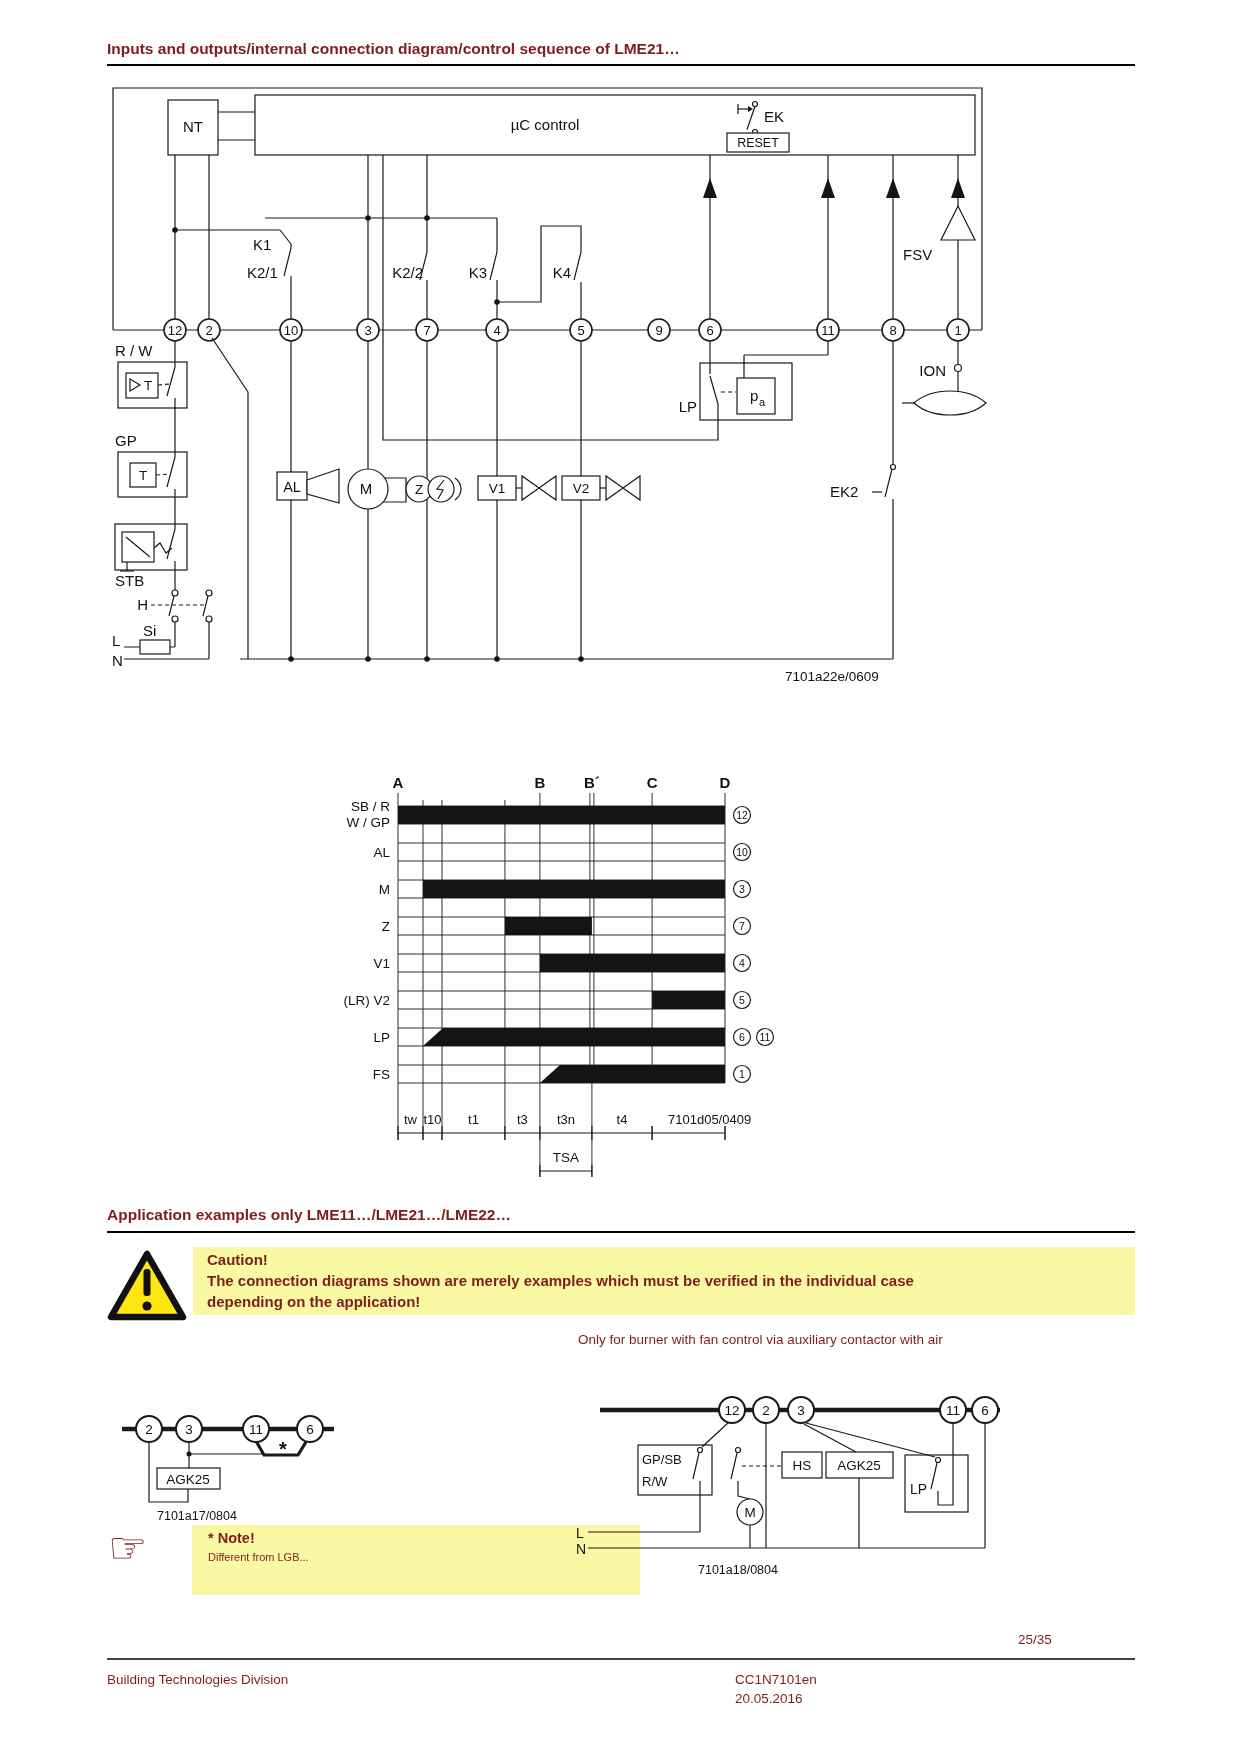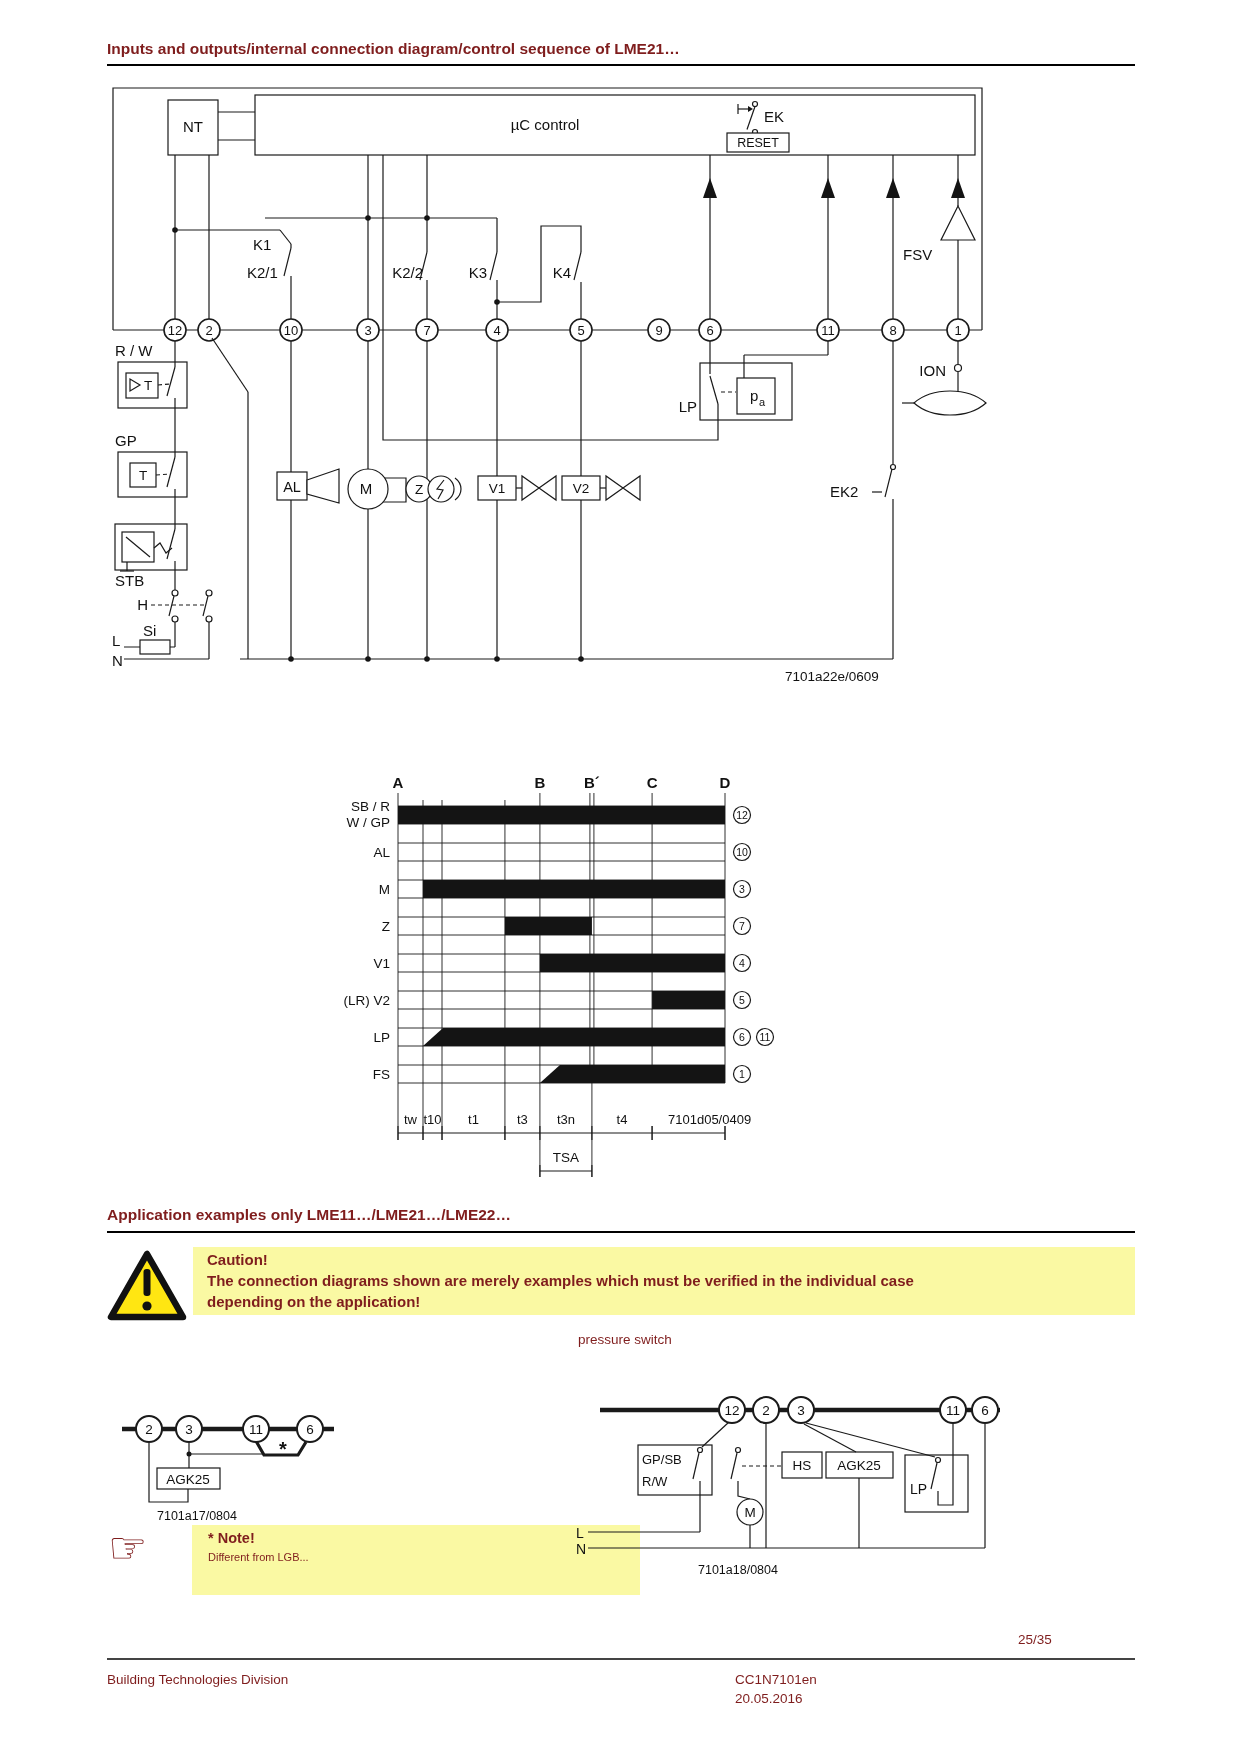--- a/index.html
+++ b/index.html
@@ -34,21 +34,21 @@
 
   <div class="hl" style="left:193px;top:1247px;width:942px;height:68px">
     <div style="padding:2px 0 0 14px">
       <div class="t15 b">Caution!</div>
       <div class="t15 b">The connection diagrams shown are merely examples which must be verified in the individual case</div>
       <div class="t15 b">depending on the application!</div>
     </div>
   </div>
 
   <div class="abs t13" style="left:578px;top:1330px;width:520px">
-    <div>pressure switch</div>
+    <div>Only for burner with fan control via auxiliary contactor with air</div>
   </div>
 
   <div class="abs" style="left:108px;top:1526px;font-size:44px;line-height:44px">☞</div>
   <div class="hl" style="left:192px;top:1525px;width:448px;height:70px">
     <div style="padding:4px 0 0 16px">
       <div class="t14 b" style="font-size:14.5px">* Note!</div>
       <div class="t14" style="font-size:11px">Different from LGB...</div>
     </div>
   </div>
 

